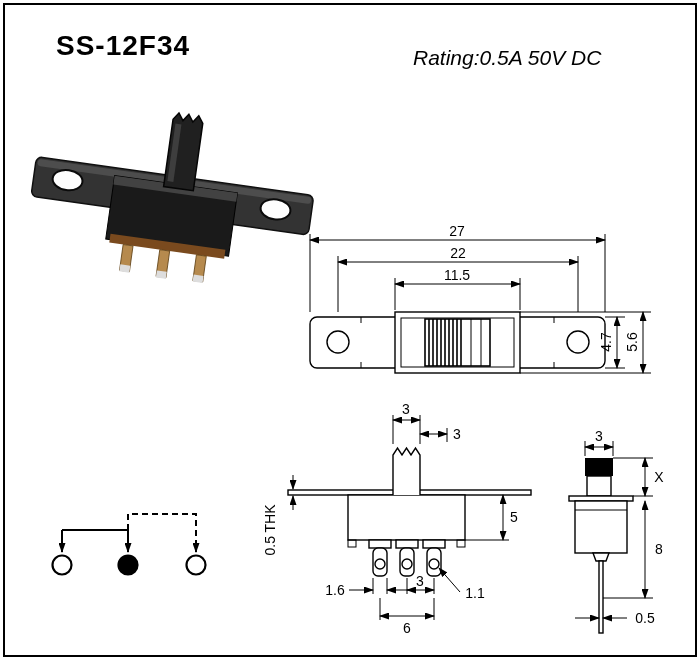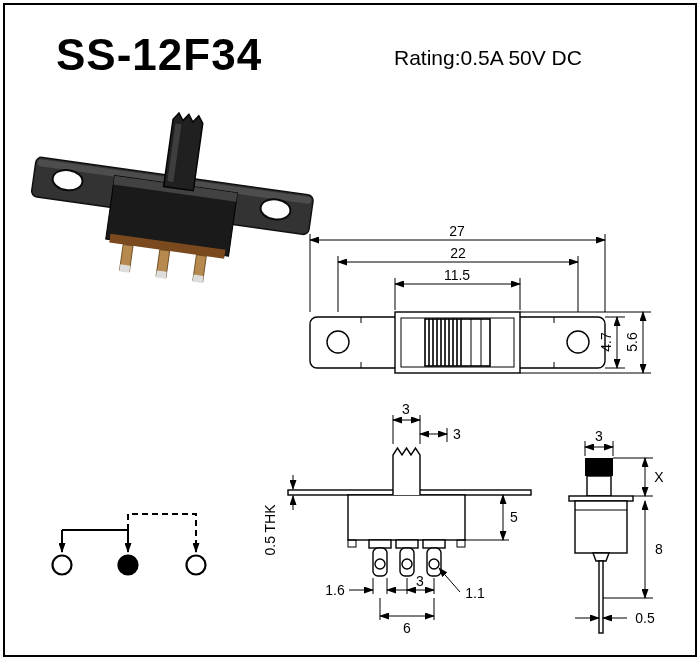--- a/index.html
+++ b/index.html
@@ -1,19 +1,19 @@
 <!DOCTYPE html>
 <html><head>
 <meta charset="utf-8">
 <style>
   html,body{margin:0;padding:0;background:#fff;}
   body{width:700px;height:660px;position:relative;font-family:"Liberation Sans",sans-serif;color:#000;overflow:hidden;}
   .frame{position:absolute;inset:3px;border:2px solid #000;}
-  .title{position:absolute;left:56px;top:30px;font-size:44px;font-weight:bold;letter-spacing:1px;text-align:center;}
-  .rating{position:absolute;left:394px;top:46px;font-size:21px;}
+  .title{position:absolute;left:56px;top:30px;font-size:28px;font-weight:bold;letter-spacing:1px;text-align:center;}
+  .rating{position:absolute;left:413px;top:46px;font-size:21px;font-style:italic;}
   svg{position:absolute;overflow:visible;}
   .lnw{stroke:#000;stroke-width:1.4;fill:#fff;}
   .thin{stroke:#000;stroke-width:1;fill:none;}
   .hatch{stroke:#000;stroke-width:1.6;fill:none;}
   text{font-family:"Liberation Sans",sans-serif;font-size:14px;fill:#000;}
   .schem{stroke:#000;stroke-width:2;fill:none;}
 </style>
 </head>
 <body>
 

